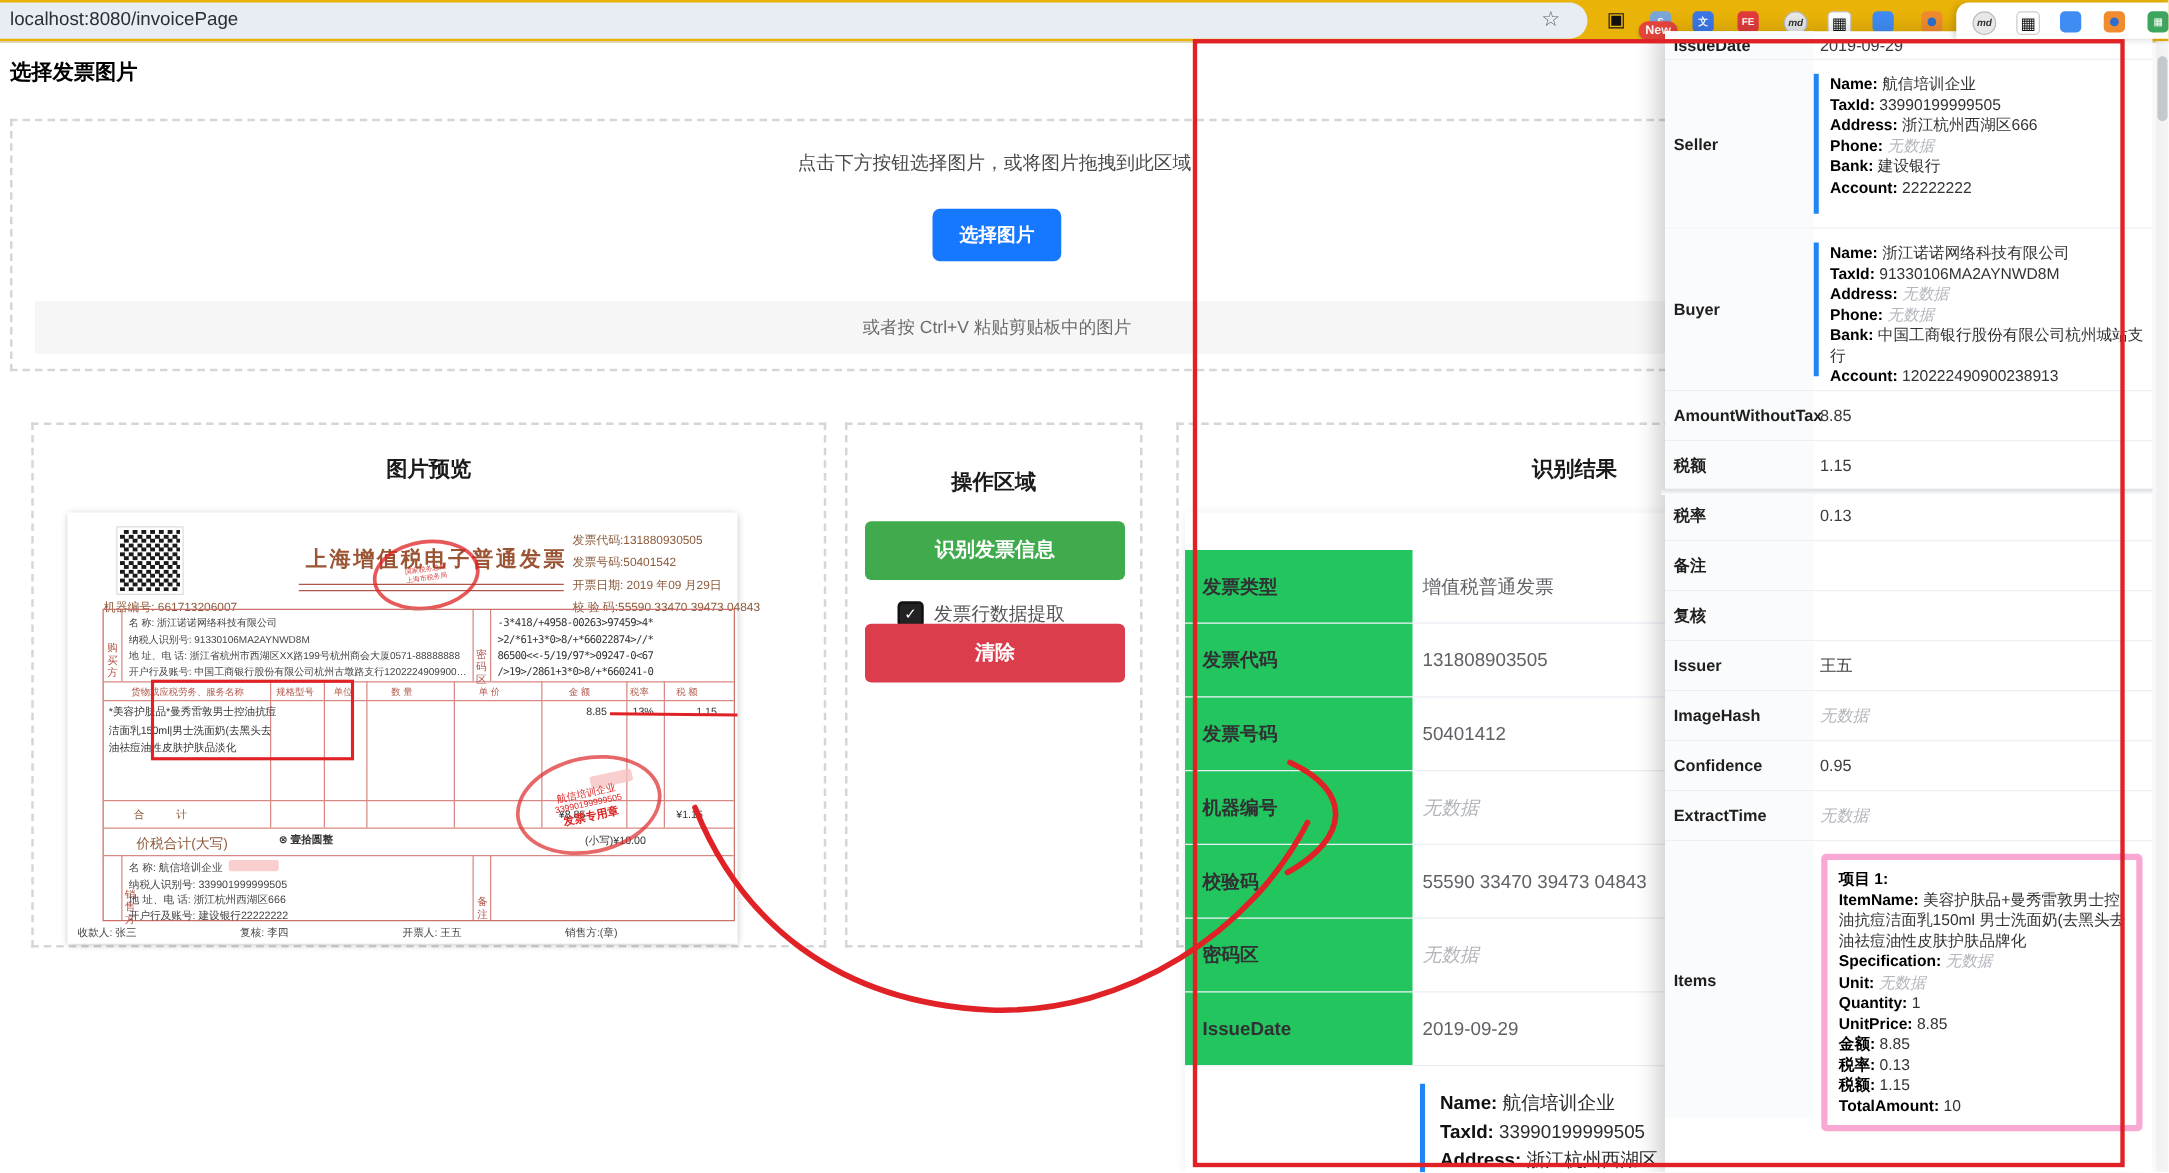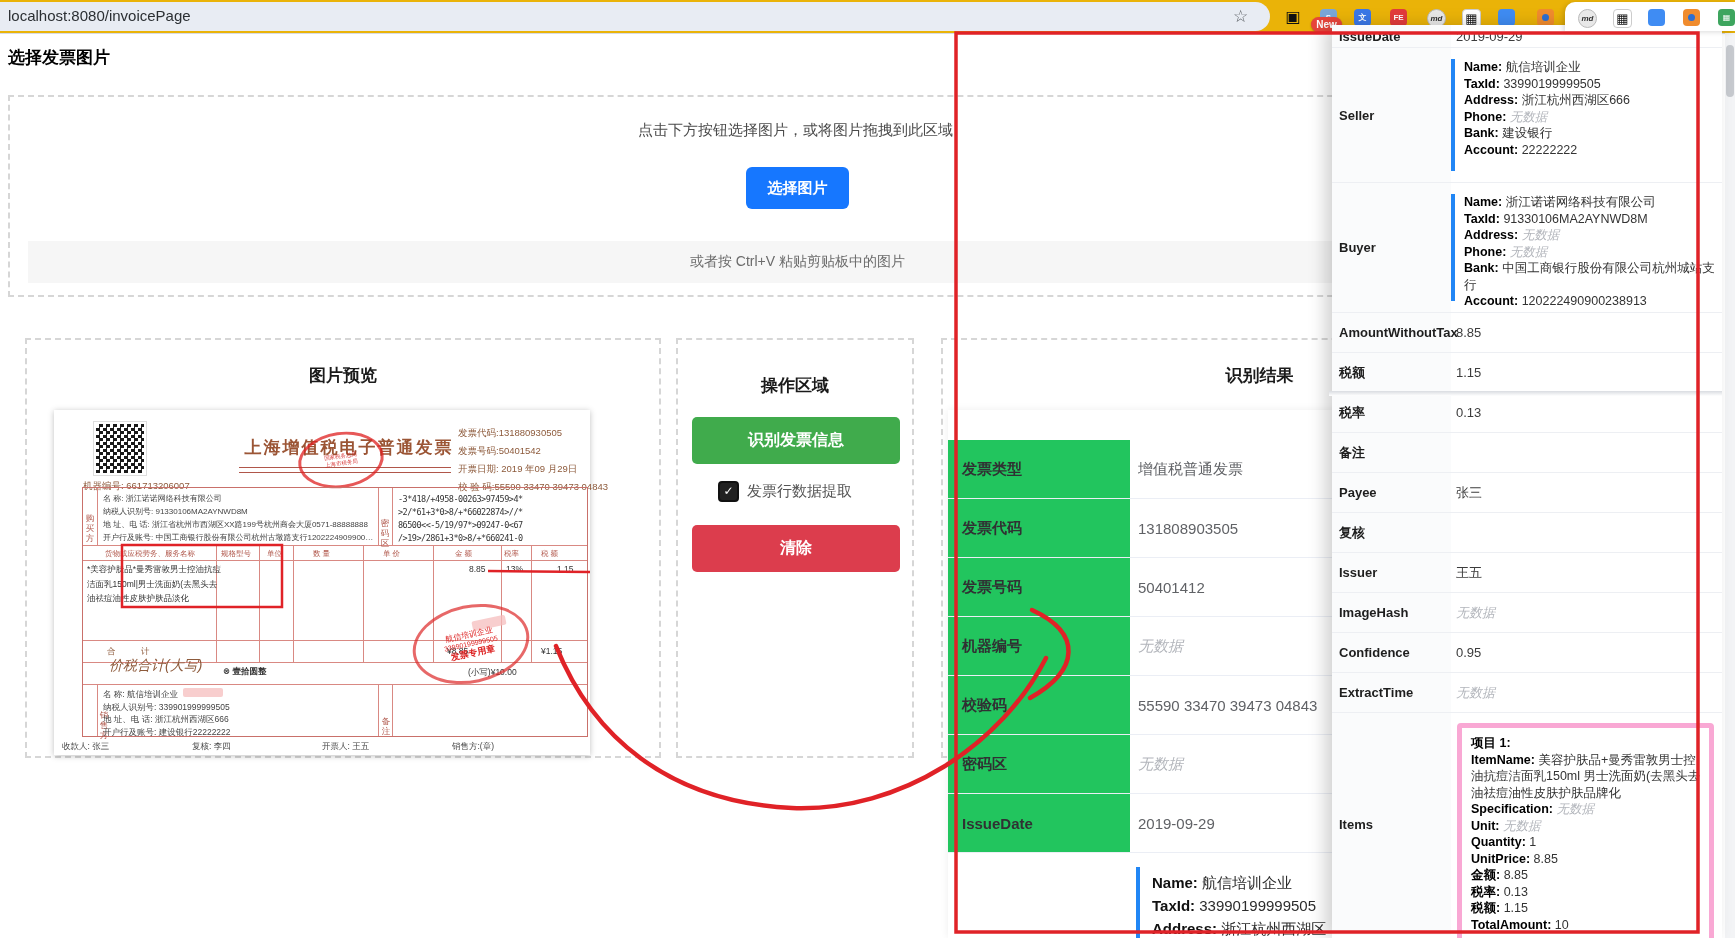--- a/index.html
+++ b/index.html
@@ -33,21 +33,21 @@
   #panel-ops{left:676px;top:338px;width:238px;height:420px;}
   #panel-result{left:941px;top:338px;width:637px;height:420px;}
   .ptitle{width:100%;text-align:center;font-size:17px;font-weight:bold;color:#1a1a1a;}
   
   #recognize-btn{left:692px;top:417px;width:208px;height:47px;background:#40ab4c;border:none;border-radius:5px;
                  color:#fff;font-size:16px;font-weight:bold;cursor:pointer;}
   #cbrow{left:718px;top:481px;width:180px;height:20px;display:flex;align-items:center;gap:8px;}
   #cbox{width:17px;height:17px;background:#222;border:2px solid #111;border-radius:4px;color:#fff;
         font-size:12px;line-height:16px;text-align:center;}
   #cblabel{font-size:15px;color:#555;}
-  #clear-btn{left:692px;top:525px;width:208px;height:47px;background:#dc3d4d;border:none;border-radius:5px;
+  #clear-btn{left:692px;top:499px;width:208px;height:47px;background:#dc3d4d;border:none;border-radius:5px;
              color:#fff;font-size:16px;font-weight:bold;cursor:pointer;}
   
   #resultcard{left:948px;top:410px;width:616px;height:528px;background:#fff;box-shadow:0 0 8px rgba(0,0,0,.07);
               overflow:hidden;}
   .rrow{display:flex;height:58px;border-bottom:1px solid #ebeef5;}
   .rrow .rlabel{width:182px;background:#22c55e;display:flex;align-items:center;padding-left:14px;
                 font-size:15px;font-weight:bold;color:#303133;box-sizing:border-box;}
   .rrow .rvalue{flex:1;display:flex;align-items:center;padding-left:8px;font-size:15px;color:#606266;}
   .muted{color:#b2b5bb !important;font-style:italic;}
   #resultrows{margin-top:30px;}
@@ -213,21 +213,21 @@
           <div class="itline" style="position:relative;line-height:14.5px;">洁面乳150ml|男士洗面奶(去黑头去</div>
           <div class="itline" style="position:relative;line-height:14.5px;">油祛痘油性皮肤护肤品淡化</div>
         </div>
       <div class="itline" style="left:386px;top:76px;">8.85</div>
       <div class="itline" style="left:423px;top:76px;">13%</div>
       <div class="itline" style="left:474px;top:76px;">1.15</div>
 
       <div class="itline" style="left:24px;top:158px;color:#8d5a3b;">合　　　计</div>
       <div class="itline" style="left:364px;top:158px;">¥8.85</div>
       <div class="itline" style="left:458px;top:158px;">¥1.15</div>
-      <div class="itline" style="left:26px;top:169px;color:#8d5a3b;font-size:14px;font-style:italic;">价税合计(大写)</div>
+      <div class="itline" style="left:26px;top:179px;color:#8d5a3b;font-size:11px;">价税合计(大写)</div>
       <div class="itline" style="left:140px;top:178px;font-weight:bold;">⊗ 壹拾圆整</div>
       <div class="itline" style="left:385px;top:179px;">(小写)¥10.00</div>
 
       <div class="vlabel" style="left:15px;top:206px;">销售方</div>
       <div class="abs" style="left:20px;top:200px;">
 
       <div class="invsmall" style="position:relative;font-size:8.5px;line-height:12.5px;">名          称: 航信培训企业</div>
           <div class="invsmall" style="position:relative;font-size:8.5px;line-height:12.5px;">纳税人识别号: 339901999999505</div>
           <div class="invsmall" style="position:relative;font-size:8.5px;line-height:12.5px;">地 址、电  话: 浙江杭州西湖区666</div>
           <div class="invsmall" style="position:relative;font-size:8.5px;line-height:12.5px;">开户行及账号: 建设银行22222222</div>
@@ -344,24 +344,20 @@
         <div class="ovlabel">税额</div>
         <div class="ovvalue">1.15</div>
       </div>
         <div class="ovrow" style="height:39px;">
         <div class="ovlabel">税率</div>
         <div class="ovvalue">0.13</div>
       </div>
         <div class="ovrow" style="height:39px;">
         <div class="ovlabel">备注</div>
         <div class="ovvalue"></div>
-      </div>
-        <div class="ovrow" style="height:39px;">
-        <div class="ovlabel">Payee</div>
-        <div class="ovvalue">张三</div>
       </div>
         <div class="ovrow" style="height:39px;">
         <div class="ovlabel">复核</div>
       </div>
         <div class="ovrow" style="height:39px;">
         <div class="ovlabel">Issuer</div>
         <div class="ovvalue">王五</div>
       </div>
         <div class="ovrow" style="height:39px;">
         <div class="ovlabel">ImageHash</div>

